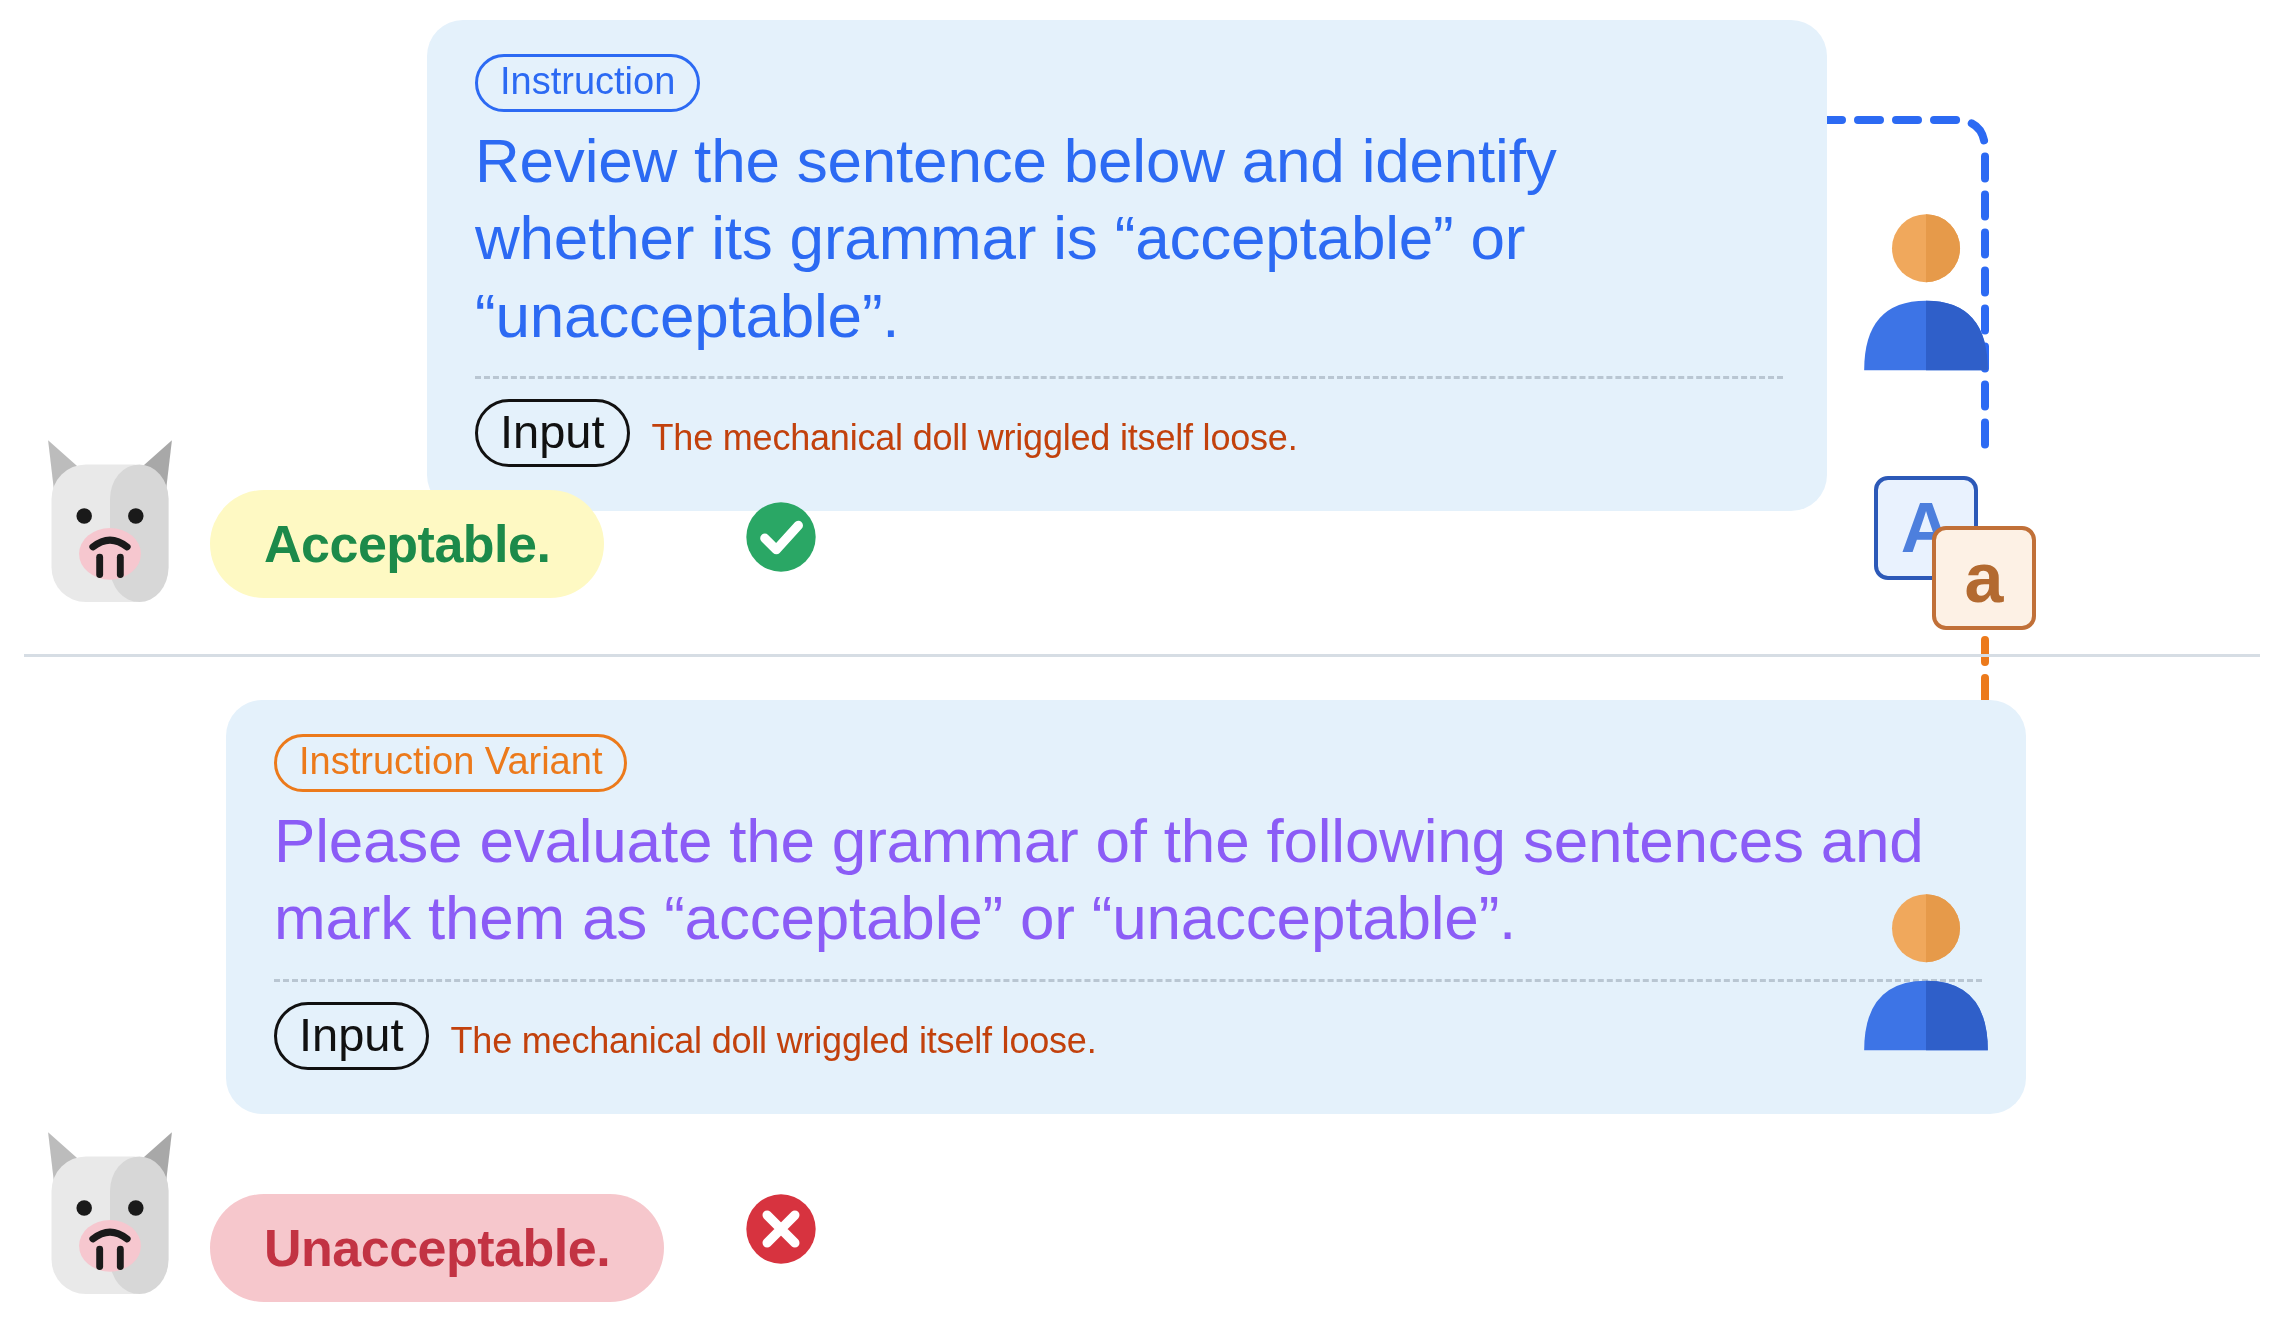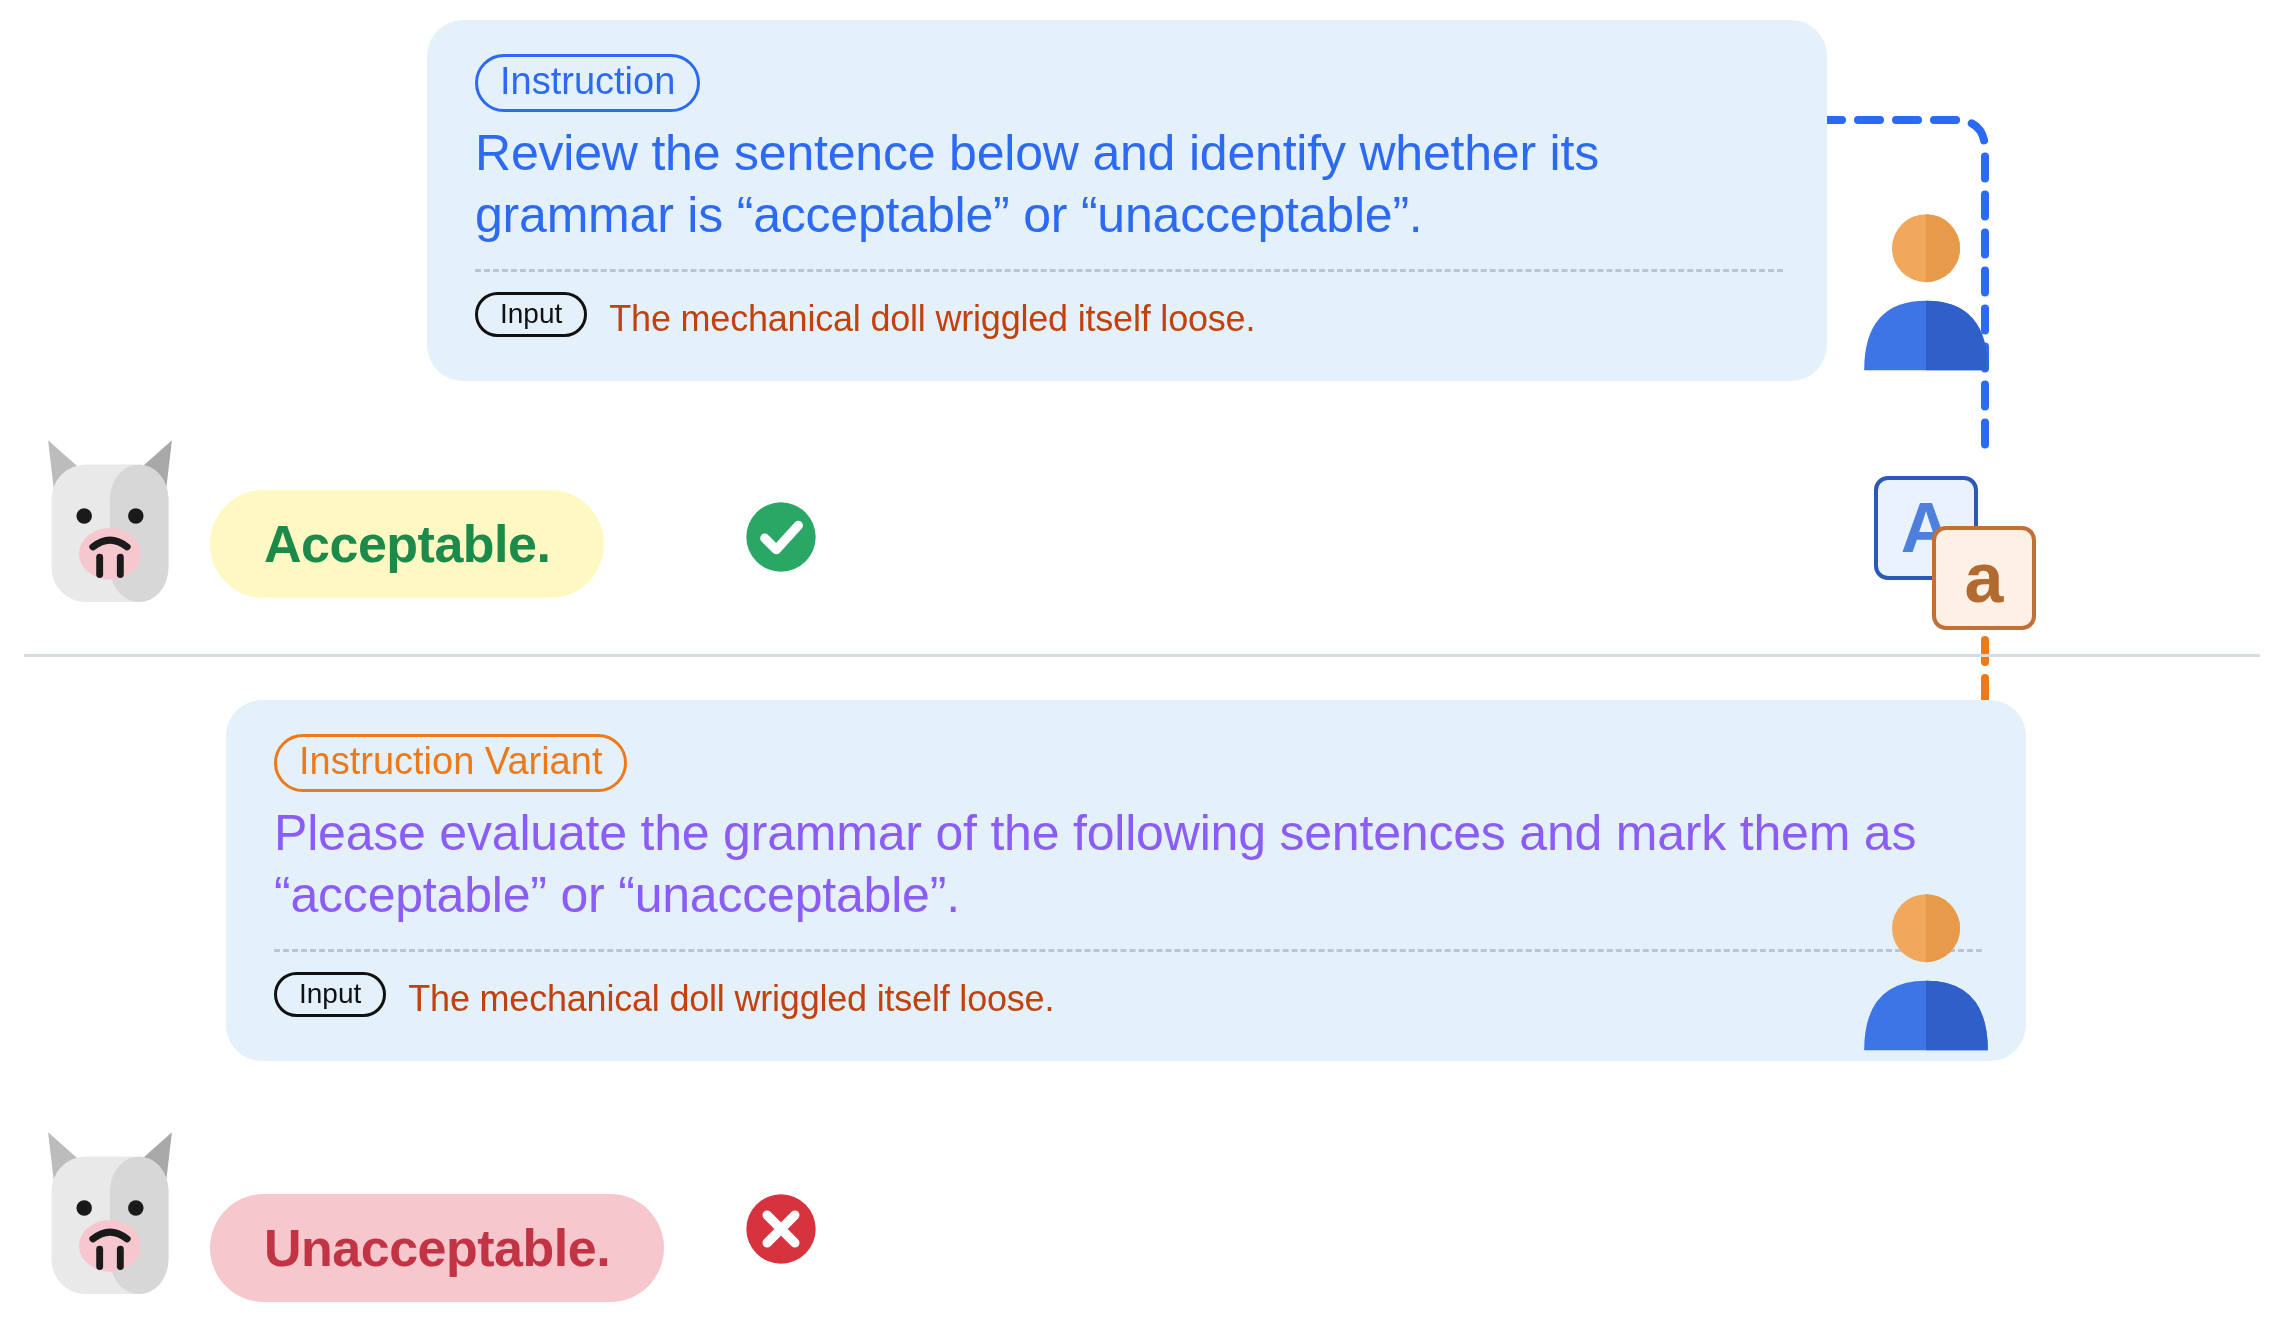--- a/index.html
+++ b/index.html
@@ -28,24 +28,24 @@
     border: 3px solid;
     border-radius: 999px;
     padding: 2px 22px 4px 22px;
     font-size: 38px;
     font-weight: 500;
     line-height: 1.2;
     margin-bottom: 10px;
   }
   .tag-blue   { color:#2c6af3; border-color:#2c6af3; }
   .tag-orange { color:#ec7a1b; border-color:#ec7a1b; }
-  .tag-black  { color:#111;    border-color:#111;  font-size:28px; }
+  .tag-black  { color:#111;    border-color:#111;  font-size:47px; }
 
   .instr-text {
-    font-size: 50px;
+    font-size: 62px;
     line-height: 1.25;
     letter-spacing: -0.2px;
   }
   .instr-blue   { color:#2c6af3; }
   .instr-orange { color:#8b5cf6; }
 
   .dashed-divider {
     border: none;
     border-top: 3px dashed #b9c6d2;
     margin: 22px 0 20px 0;

